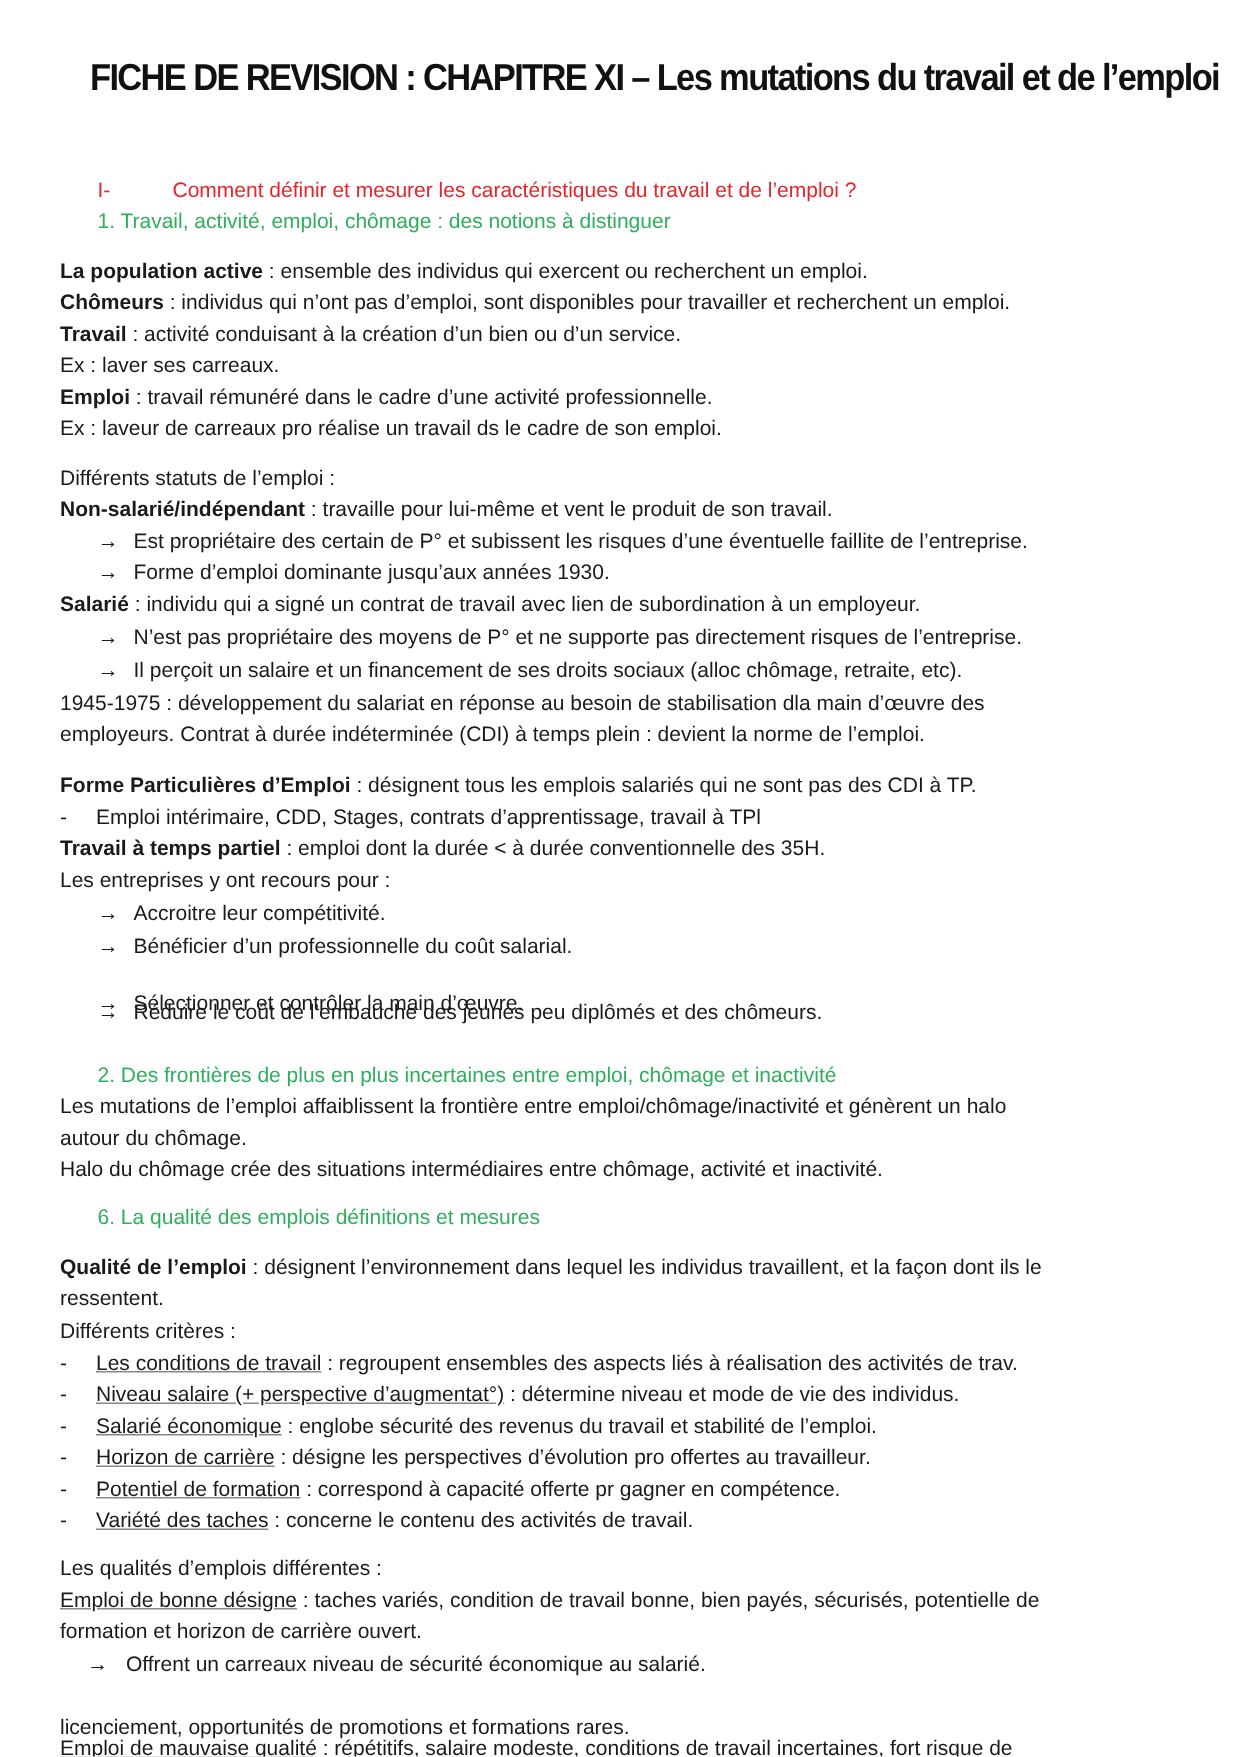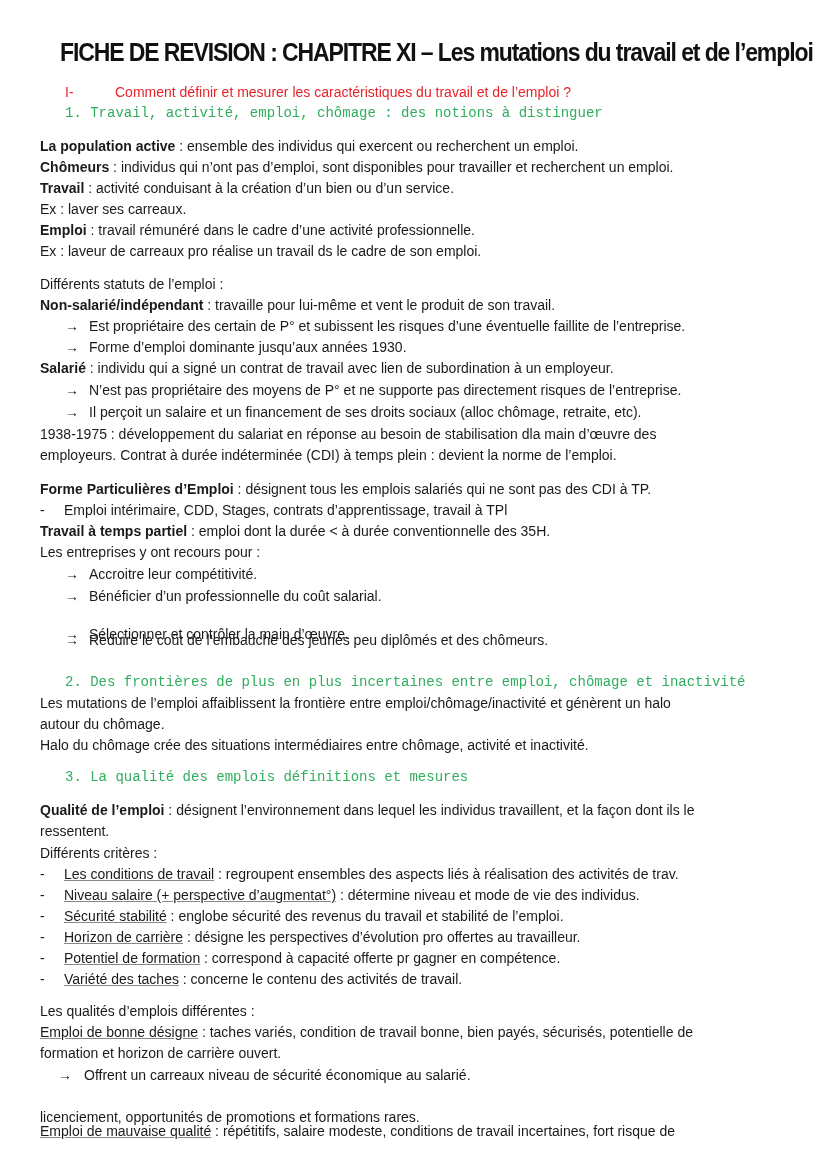--- a/index.html
+++ b/index.html
@@ -7,24 +7,24 @@
     width: 828px; height: 1171px; overflow: hidden; position: relative;
     font-family: "Liberation Sans", "DejaVu Sans", sans-serif;
     color: #1a1a1a; font-size: 14px;
   }
   .title {
     position: absolute; left: 60px; top: 38px; width: 720px;
     font-family: "Liberation Sans", sans-serif; font-weight: bold;
     font-size: 25px; letter-spacing: -1.2px; transform: scaleX(0.92); transform-origin: left;
     white-space: nowrap; color: #111;
   }
-  .line { position: absolute; left: 40px; white-space: nowrap; font-size: 14px; line-height: 18px; }
+  .line { position: absolute; left: 40px; white-space: nowrap; font-size: 14px; line-height: 18px; margin-top: 34px; }
   .h1 { color: #e8232a; left: 65px; }
   .h1 .num { display: inline-block; width: 50px; }
-  .h2 { color: #2fae5e; left: 65px; font-family: Liberation Mono, monospace; }
+  .h2 { color: #2fae5e; left: 65px; }
   .b { font-weight: bold; }
   .u { text-decoration: underline; text-decoration-color: #888; }
   .arrow { left: 65px; }
   .arrow .ar { display: inline-block; width: 24px; }
   .dash { left: 40px; }
   .dash .d { display: inline-block; width: 24px; }
 </style>
 </head>
 <body>
 
@@ -40,45 +40,45 @@
 <div class="line" style="top:221px"><span class="b">Emploi</span><span> : travail rémunéré dans le cadre d’une activité professionnelle.</span></div>
 <div class="line" style="top:242px"><span>Ex : laveur de carreaux pro réalise un travail ds le cadre de son emploi.</span></div>
 
 <div class="line" style="top:275px">Différents statuts de l’emploi :</div>
 <div class="line" style="top:296px"><span class="b">Non-salarié/indépendant</span><span> : travaille pour lui-même et vent le produit de son travail.</span></div>
 <div class="line arrow" style="top:317px"><span class="ar">→</span><span>Est propriétaire des certain de P° et subissent les risques d’une éventuelle faillite de l’entreprise.</span></div>
 <div class="line arrow" style="top:338px"><span class="ar">→</span><span>Forme d’emploi dominante jusqu’aux années 1930.</span></div>
 <div class="line" style="top:359px"><span class="b">Salarié</span><span> : individu qui a signé un contrat de travail avec lien de subordination à un employeur.</span></div>
 <div class="line arrow" style="top:381px"><span class="ar">→</span><span>N’est pas propriétaire des moyens de P° et ne supporte pas directement risques de l’entreprise.</span></div>
 <div class="line arrow" style="top:403px"><span class="ar">→</span><span>Il perçoit un salaire et un financement de ses droits sociaux (alloc chômage, retraite, etc).</span></div>
-<div class="line" style="top:425px">1938-1975 : développement du salariat en réponse au besoin de stabilisation dla main d’œuvre des</div>
+<div class="line" style="top:425px">1945-1975 : développement du salariat en réponse au besoin de stabilisation dla main d’œuvre des</div>
 <div class="line" style="top:446px">employeurs. Contrat à durée indéterminée (CDI) à temps plein : devient la norme de l’emploi.</div>
 
 <div class="line" style="top:480px"><span class="b">Forme Particulières d’Emploi</span><span> : désignent tous les emplois salariés qui ne sont pas des CDI à TP.</span></div>
 <div class="line dash" style="top:501px"><span class="d">-</span><span>Emploi intérimaire, CDD, Stages, contrats d’apprentissage, travail à TPl</span></div>
 <div class="line" style="top:522px"><span class="b">Travail à temps partiel</span><span> : emploi dont la durée &lt; à durée conventionnelle des 35H.</span></div>
 <div class="line" style="top:543px">Les entreprises y ont recours pour :</div>
 <div class="line arrow" style="top:565px"><span class="ar">→</span><span>Accroitre leur compétitivité.</span></div>
 <div class="line arrow" style="top:587px"><span class="ar">→</span><span>Bénéficier d’un professionnelle du coût salarial.</span></div>
 <div class="line arrow" style="top:625px"><span class="ar">→</span><span>Sélectionner et contrôler la main d’œuvre.</span></div>
 <div class="line arrow" style="top:631px"><span class="ar">→</span><span>Réduire le coût de l’embauche des jeunes peu diplômés et des chômeurs.</span></div>
 
 <div class="line h2" style="top:673px">2.   Des frontières de plus en plus incertaines entre emploi, chômage et inactivité</div>
 <div class="line" style="top:694px">Les mutations de l’emploi affaiblissent la frontière entre emploi/chômage/inactivité et génèrent un halo</div>
 <div class="line" style="top:715px">autour du chômage.</div>
 <div class="line" style="top:736px">Halo du chômage crée des situations intermédiaires entre chômage, activité et inactivité.</div>
 
-<div class="line h2" style="top:768px">3.   La qualité des emplois définitions et mesures</div>
+<div class="line h2" style="top:768px">6.   La qualité des emplois définitions et mesures</div>
 
 <div class="line" style="top:801px"><span class="b">Qualité de l’emploi</span><span> : désignent l’environnement dans lequel les individus travaillent, et la façon dont ils le</span></div>
 <div class="line" style="top:822px">ressentent.</div>
 <div class="line" style="top:844px"> Différents critères :</div>
 <div class="line dash" style="top:865px"><span class="d">-</span><span class="u">Les conditions de travail</span><span> : regroupent ensembles des aspects liés à réalisation des activités de trav.</span></div>
 <div class="line dash" style="top:886px"><span class="d">-</span><span class="u">Niveau salaire (+ perspective d’augmentat°)</span><span> : détermine niveau et mode de vie des individus.</span></div>
-<div class="line dash" style="top:907px"><span class="d">-</span><span class="u">Sécurité stabilité</span><span> : englobe sécurité des revenus du travail et stabilité de l’emploi.</span></div>
+<div class="line dash" style="top:907px"><span class="d">-</span><span class="u">Salarié économique</span><span> : englobe sécurité des revenus du travail et stabilité de l’emploi.</span></div>
 <div class="line dash" style="top:928px"><span class="d">-</span><span class="u">Horizon de carrière</span><span> : désigne les perspectives d’évolution pro offertes au travailleur.</span></div>
 <div class="line dash" style="top:949px"><span class="d">-</span><span class="u">Potentiel de formation</span><span> : correspond à capacité offerte pr gagner en compétence.</span></div>
 <div class="line dash" style="top:970px"><span class="d">-</span><span class="u">Variété des taches</span><span> : concerne le contenu des activités de travail.</span></div>
 
 <div class="line" style="top:1002px">Les qualités d’emplois différentes :</div>
 <div class="line" style="top:1023px"><span class="u">Emploi de bonne désigne</span><span> : taches variés, condition de travail bonne, bien payés, sécurisés, potentielle de</span></div>
 <div class="line" style="top:1044px">formation et horizon de carrière ouvert.</div>
 <div class="line" style="top:1066px;left:58px"><span class="ar" style="display:inline-block;width:26px">→</span><span>Offrent un carreaux niveau de sécurité économique au salarié.</span></div>
 <div class="line" style="top:1122px"><span class="u">Emploi de mauvaise qualité</span><span> : répétitifs, salaire modeste, conditions de travail incertaines, fort risque de</span></div>
 <div class="line" style="top:1108px">licenciement, opportunités de promotions et formations rares.</div>

